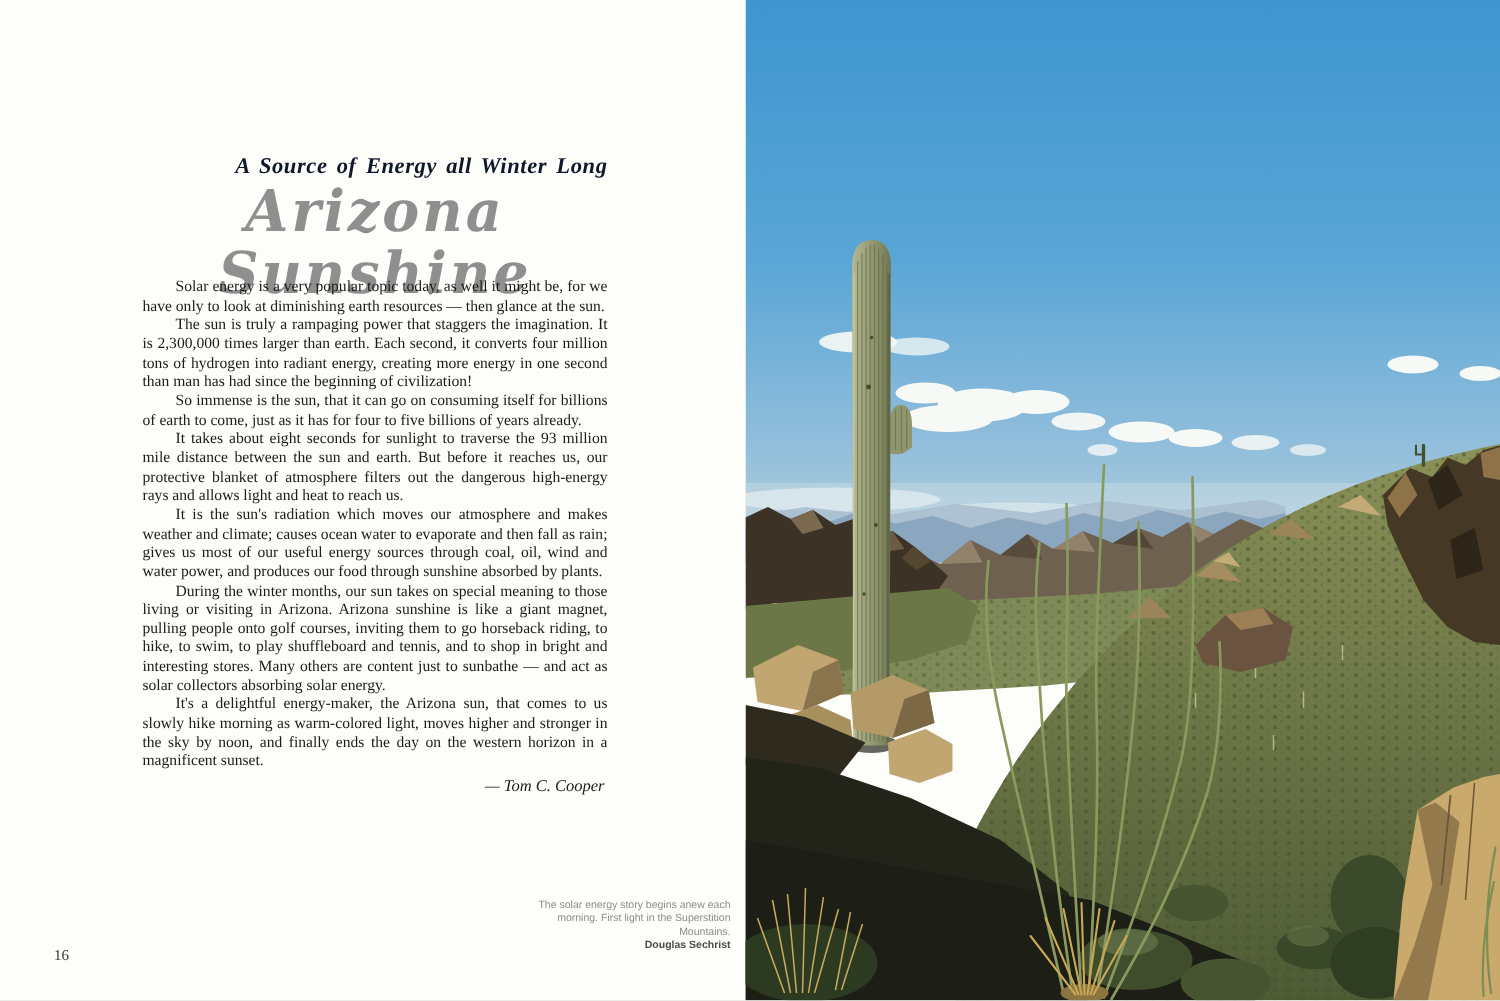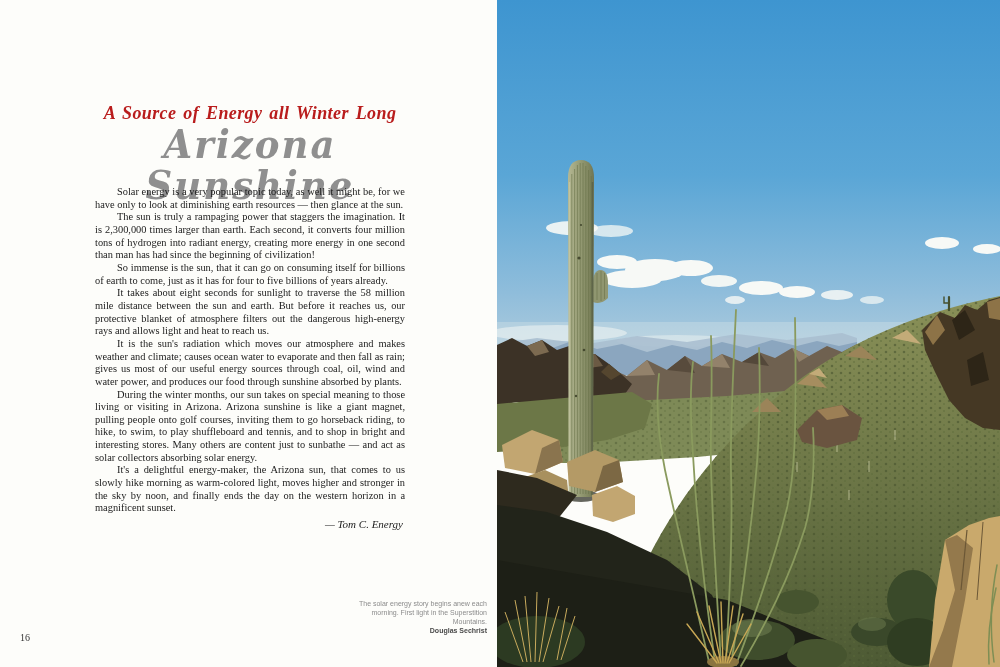--- a/index.html
+++ b/index.html
@@ -1,30 +1,30 @@
 <!DOCTYPE html>
 <html><head>
 <meta charset="utf-8">
 <style>
   html,body{margin:0;padding:0;background:#dcdcd8;}
   #spread{position:relative;width:1000px;height:667px;background:#fdfdfa;overflow:hidden;
           font-family:"Liberation Serif", serif;}
   
   .head{position:absolute;left:95px;top:103px;width:310px;text-align:center;}
-  .kicker{font-style:italic;font-weight:600;font-size:18px;color:#b91c1c;
-          letter-spacing:.4px;word-spacing:2px;}
+  .kicker{font-style:italic;font-weight:600;font-size:15px;color:#0f172a;
+          letter-spacing:.4px;word-spacing:2px;text-align:right;}
   .title{font-family:"DejaVu Serif", serif;font-style:italic;font-weight:700;
          font-size:37px;line-height:40px;color:#8f8f8f;letter-spacing:2px;margin-top:1px;
          transform:scaleY(1.04);}
   .bodycol{position:absolute;left:95px;top:186px;width:310px;text-align:justify;
            font-size:10.4px;line-height:12.65px;color:#1b1b1b;}
   .bodycol p{margin:0;text-indent:22px;}
   .byline{text-align:right;font-style:italic;font-size:11px;margin-top:3px;
           padding-right:2px;color:#1b1b1b;}
-  .pageno{position:absolute;left:20px;top:632px;font-size:10px;color:#333;}
+  .pageno{position:absolute;left:36px;top:632px;font-size:10px;color:#333;}
   .caption{position:absolute;left:337px;top:599px;width:150px;text-align:right;
            font-family:"Liberation Sans", sans-serif;font-size:7px;line-height:9px;color:#8c8c8c;}
   .caption span{display:block;}
   .caption .credit{font-weight:bold;color:#4a4a4a;}
   
   .photo{position:absolute;left:497px;top:0;width:503px;height:667px;}
   .photo svg{display:block;width:100%;height:100%;}
 </style>
 </head>
 <body>
@@ -33,25 +33,25 @@
 
   <div class="head">
     <div class="kicker">A Source of Energy all Winter Long</div>
     <div class="title">Arizona Sunshine</div>
   </div>
 
   <div class="bodycol">
     <p>Solar energy is a very popular topic today, as well it might be, for we have only to look at diminishing earth resources — then glance at the sun.</p>
     <p>The sun is truly a rampaging power that staggers the imagination. It is 2,300,000 times larger than earth. Each second, it converts four million tons of hydrogen into radiant energy, creating more energy in one second than man has had since the beginning of civilization!</p>
     <p>So immense is the sun, that it can go on consuming itself for billions of earth to come, just as it has for four to five billions of years already.</p>
-    <p>It takes about eight seconds for sunlight to traverse the 58 million mile distance between the sun and earth. But before it reaches us, our protective blanket of atmosphere filters out the dangerous high-energy rays and allows light and heat to reach us.</p>
+    <p>It takes about eight seconds for sunlight to traverse the 93 million mile distance between the sun and earth. But before it reaches us, our protective blanket of atmosphere filters out the dangerous high-energy rays and allows light and heat to reach us.</p>
     <p>It is the sun's radiation which moves our atmosphere and makes weather and climate; causes ocean water to evaporate and then fall as rain; gives us most of our useful energy sources through coal, oil, wind and water power, and produces our food through sunshine absorbed by plants.</p>
     <p>During the winter months, our sun takes on special meaning to those living or visiting in Arizona. Arizona sunshine is like a giant magnet, pulling people onto golf courses, inviting them to go horseback riding, to hike, to swim, to play shuffleboard and tennis, and to shop in bright and interesting stores. Many others are content just to sunbathe — and act as solar collectors absorbing solar energy.</p>
     <p>It's a delightful energy-maker, the Arizona sun, that comes to us slowly hike morning as warm-colored light, moves higher and stronger in the sky by noon, and finally ends the day on the western horizon in a magnificent sunset.</p>
-    <div class="byline">— Tom C. Energy</div>
+    <div class="byline">— Tom C. Cooper</div>
   </div>
 
   <div class="pageno">16</div>
 
   <div class="caption">
     <span>The solar energy story begins anew each</span>
     <span>morning. First light in the Superstition</span>
     <span>Mountains.</span>
     <span class="credit">Douglas Sechrist</span>
   </div>

